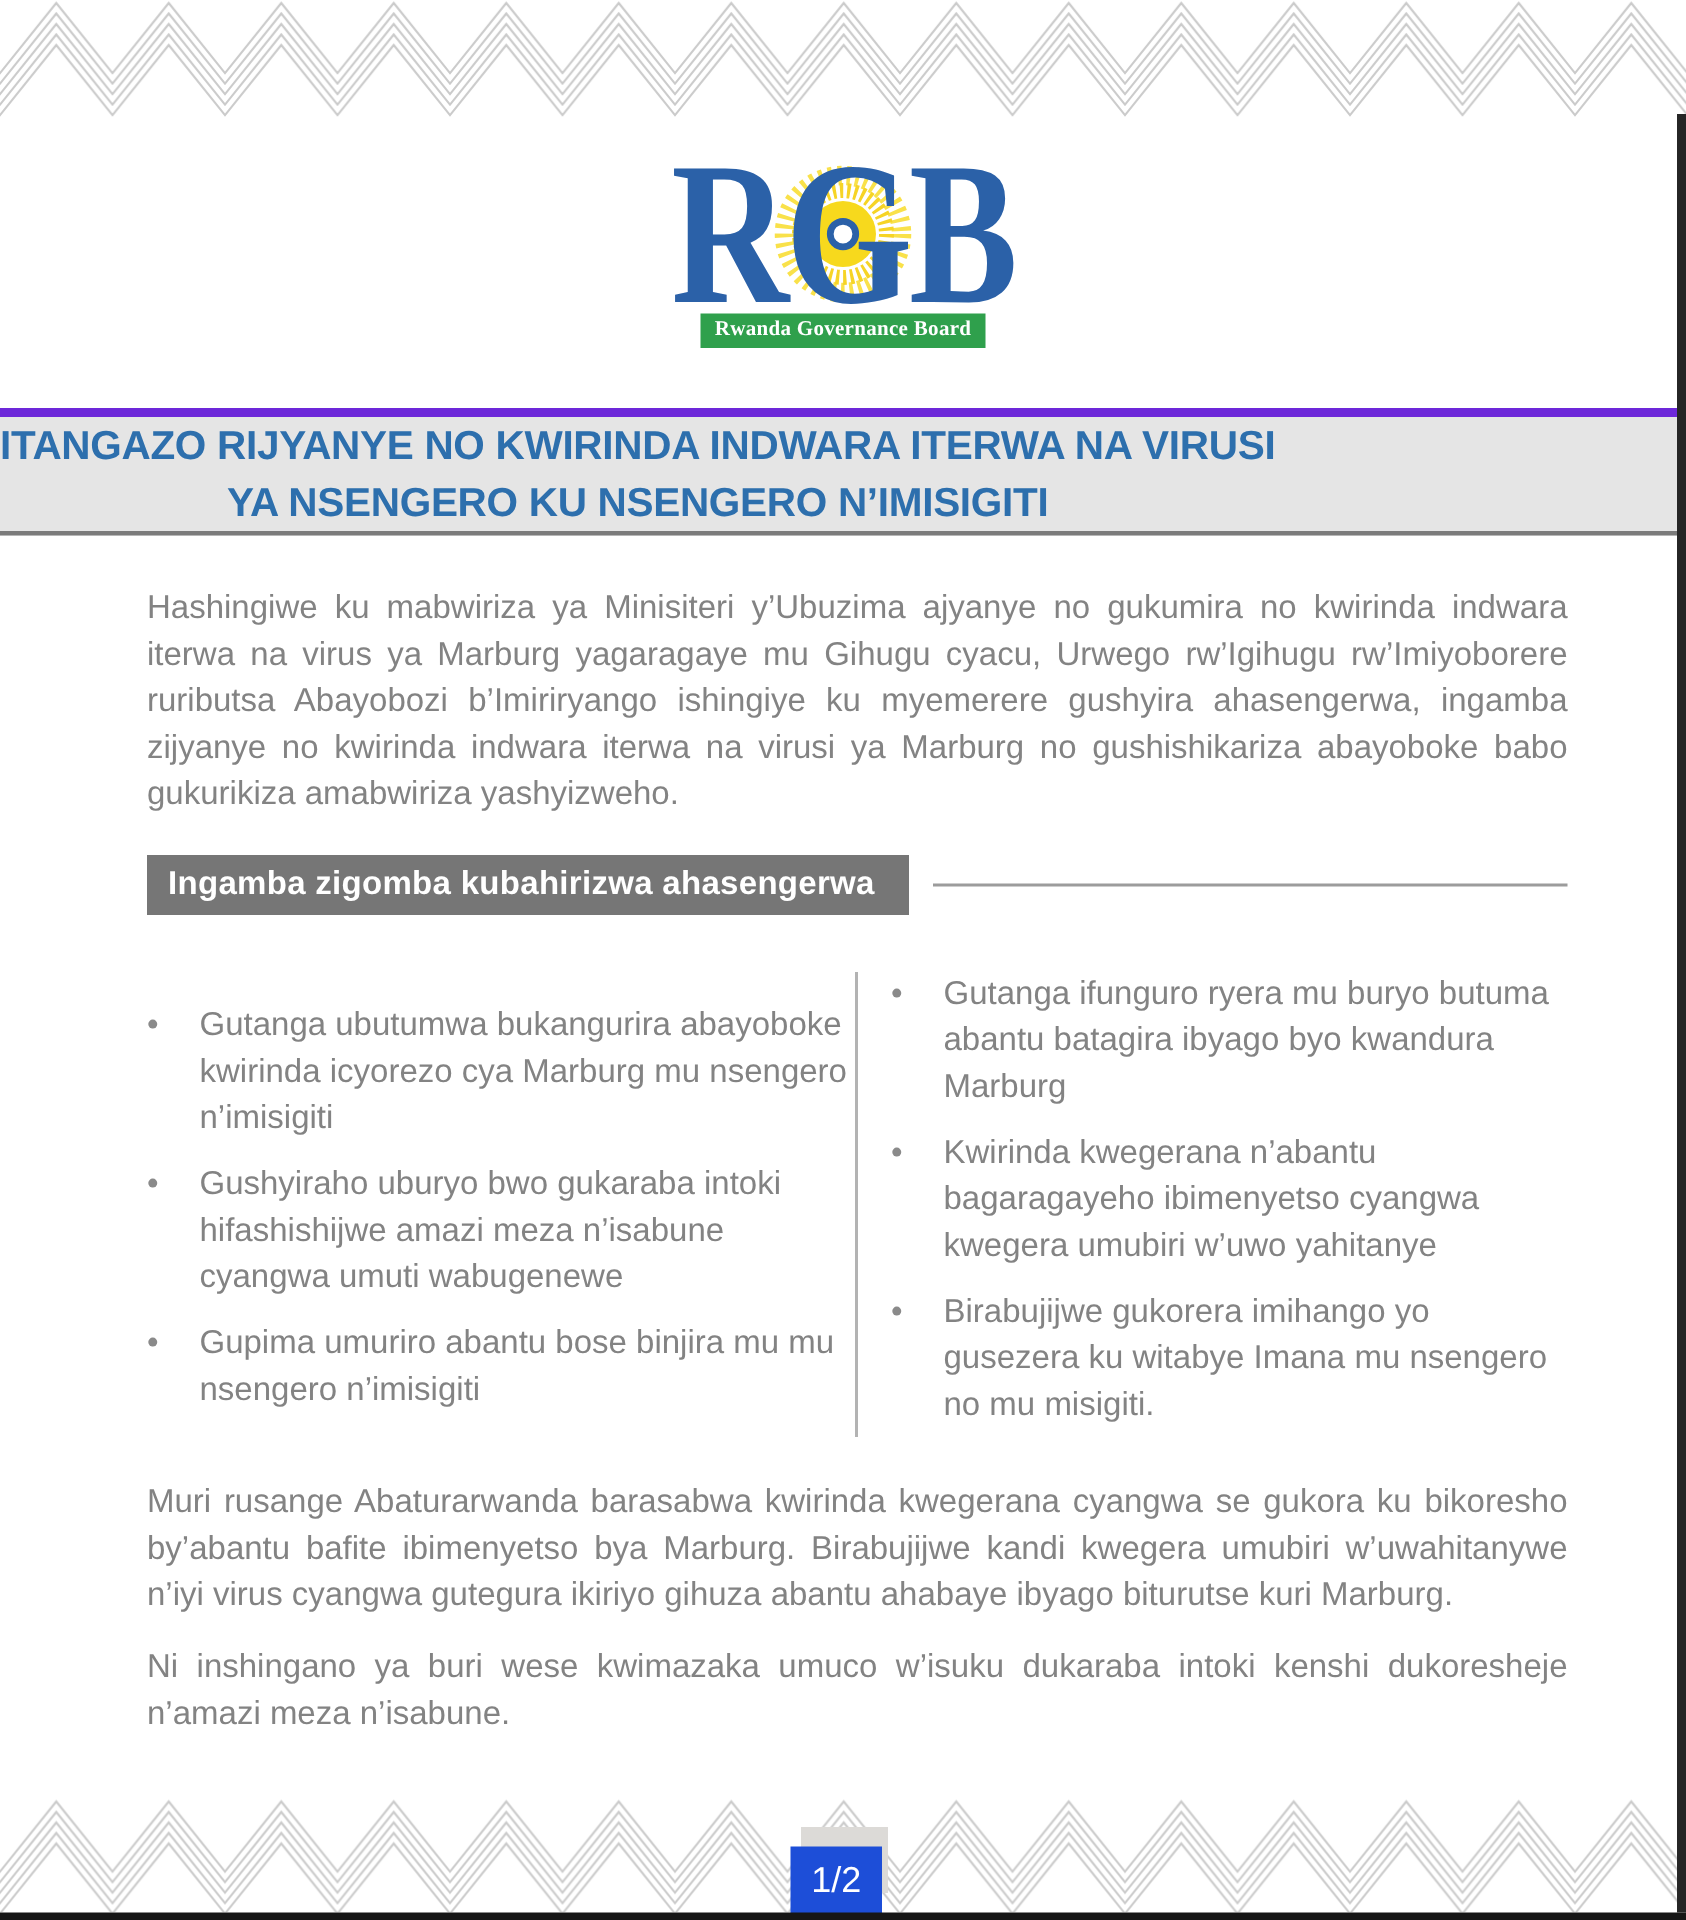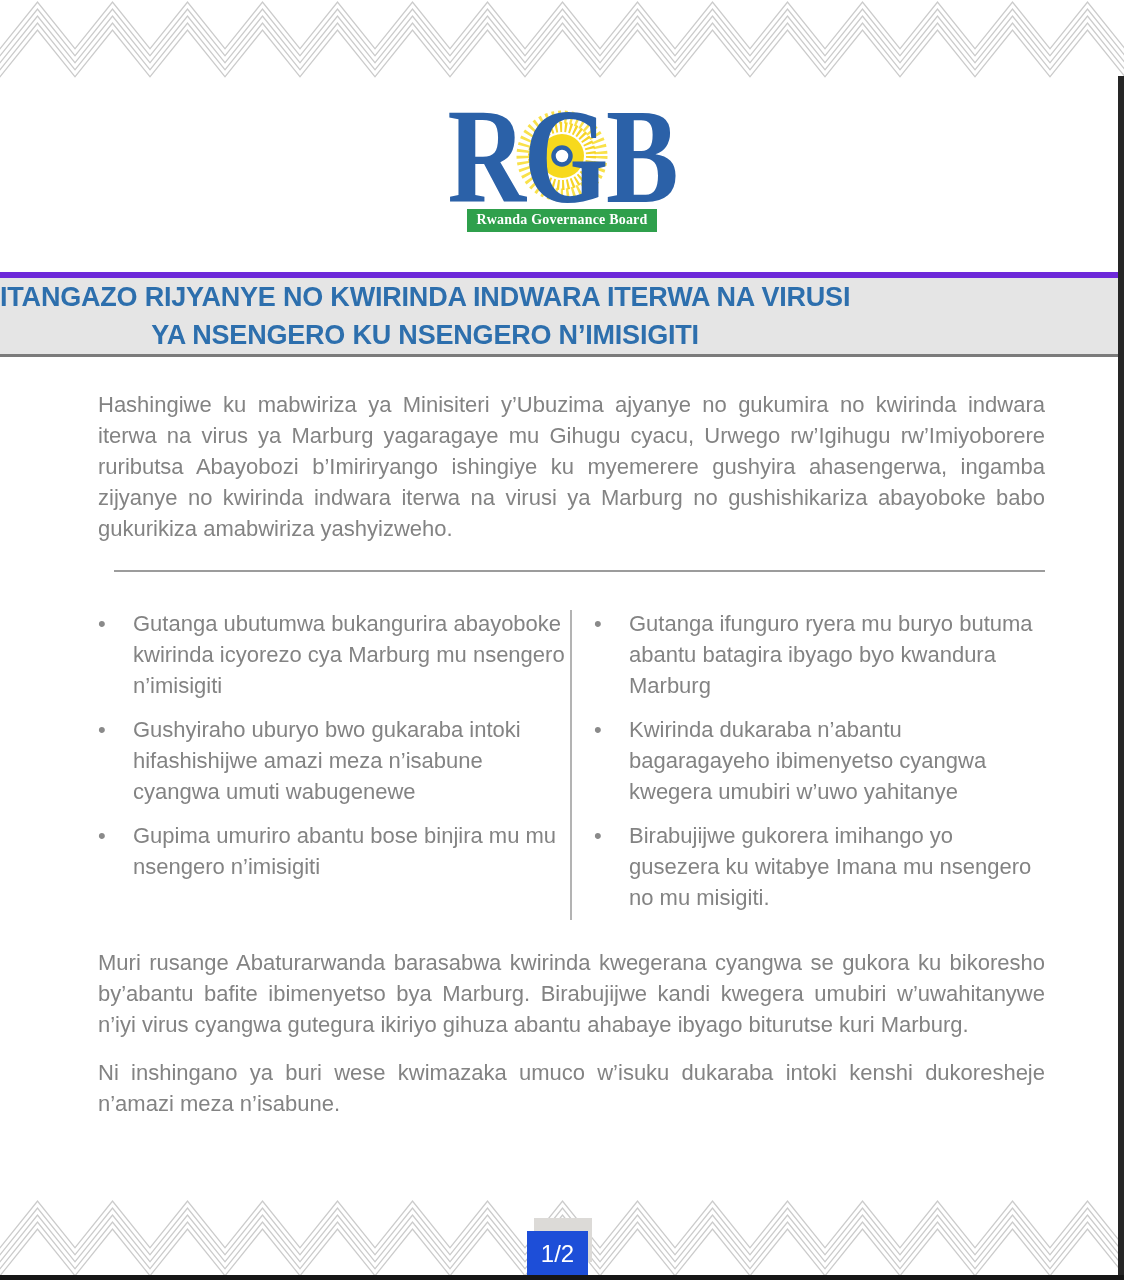--- a/index.html
+++ b/index.html
@@ -49,21 +49,21 @@
   .section-row { display:flex; align-items:center; margin-top:26px; }
   .section-box {
     box-sizing:border-box; width:508px; flex:none;
     background:#767676; color:#ffffff; font-size:22px; font-weight:bold;
     padding:6px 14px 8px; letter-spacing:0.2px;
   }
   .section-rule { flex:1; height:2px; background:#9c9c9c; margin-left:16px; }
 
   .cols { display:flex; margin-top:36px; }
   .bullet-col { box-sizing:border-box; }
-  .bullet-col.left { width:472px; flex:none; padding-right:0; }
+  .bullet-col.left { width:472px; flex:none; padding-right:0;margin-top:21px; }
   .col-divider { width:2px; flex:none; background:#b3b3b3; margin:2px 0 6px; }
   .bullet-col.right { flex:1; padding-left:22px; }
   .bullet { display:flex; margin-bottom:13px; }
   .bullet::before { content:"\2022"; width:35px; flex:none; color:#8a8a8a;
                     font-size:22px; line-height:31px; }
   .bullet-text { flex:1; font-size:22px; line-height:31px; color:#838383; }
 
   .para.p2 { margin-top:21px; }
   .para.p3 { margin-top:17px; }
 
@@ -119,20 +119,21 @@
     <div class="title-text">
       <div>ITANGAZO RIJYANYE NO KWIRINDA INDWARA ITERWA NA VIRUSI</div>
       <div>YA NSENGERO KU NSENGERO N’IMISIGITI</div>
     </div>
   </div>
 
   <div class="content">
     <p class="para">Hashingiwe ku mabwiriza ya Minisiteri y’Ubuzima ajyanye no gukumira no kwirinda indwara iterwa na virus ya Marburg yagaragaye mu Gihugu cyacu, Urwego rw’Igihugu rw’Imiyoborere ruributsa Abayobozi b’Imiriryango ishingiye ku myemerere gushyira ahasengerwa, ingamba zijyanye no kwirinda indwara iterwa na virusi ya Marburg no gushishikariza abayoboke babo gukurikiza amabwiriza yashyizweho.</p>
 
     <div class="section-row">
+      <div class="section-box">Ingamba zigomba kubahirizwa ahasengerwa</div>
       <div class="section-rule"></div>
     </div>
 
     <div class="cols">
       <div class="bullet-col left">
         <div class="bullet">
           <div class="bullet-text">Gutanga ubutumwa bukangurira abayoboke kwirinda icyorezo cya Marburg mu nsengero n’imisigiti</div>
         </div>
         <div class="bullet">
           <div class="bullet-text">Gushyiraho uburyo bwo gukaraba intoki hifashishijwe amazi meza n’isabune cyangwa umuti wabugenewe</div>
@@ -140,21 +141,21 @@
         <div class="bullet">
           <div class="bullet-text">Gupima umuriro abantu bose binjira mu mu nsengero n’imisigiti</div>
         </div>
       </div>
       <div class="col-divider"></div>
       <div class="bullet-col right">
         <div class="bullet">
           <div class="bullet-text">Gutanga ifunguro ryera mu buryo butuma abantu batagira ibyago byo kwandura Marburg</div>
         </div>
         <div class="bullet">
-          <div class="bullet-text">Kwirinda dukaraba n’abantu bagaragayeho ibimenyetso cyangwa kwegera umubiri w’uwo yahitanye</div>
+          <div class="bullet-text">Kwirinda kwegerana n’abantu bagaragayeho ibimenyetso cyangwa kwegera umubiri w’uwo yahitanye</div>
         </div>
         <div class="bullet">
           <div class="bullet-text">Birabujijwe gukorera imihango yo gusezera ku witabye Imana mu nsengero no mu misigiti.</div>
         </div>
       </div>
     </div>
 
     <p class="para p2">Muri rusange Abaturarwanda barasabwa kwirinda kwegerana cyangwa se gukora ku bikoresho by’abantu bafite ibimenyetso bya Marburg. Birabujijwe kandi kwegera umubiri w’uwahitanywe n’iyi virus cyangwa gutegura ikiriyo gihuza abantu ahabaye ibyago biturutse kuri Marburg.</p>
     <p class="para p3">Ni inshingano ya buri wese kwimazaka umuco w’isuku dukaraba intoki kenshi dukoresheje n’amazi meza n’isabune.</p>
   </div>

